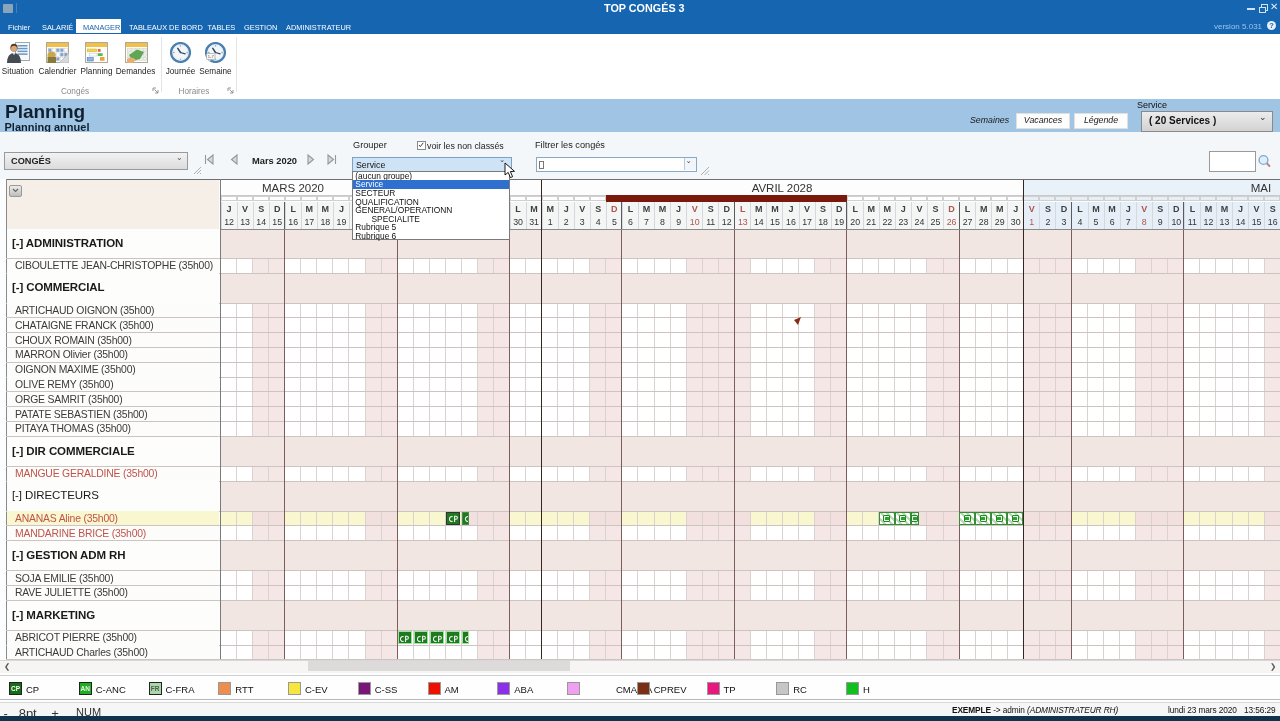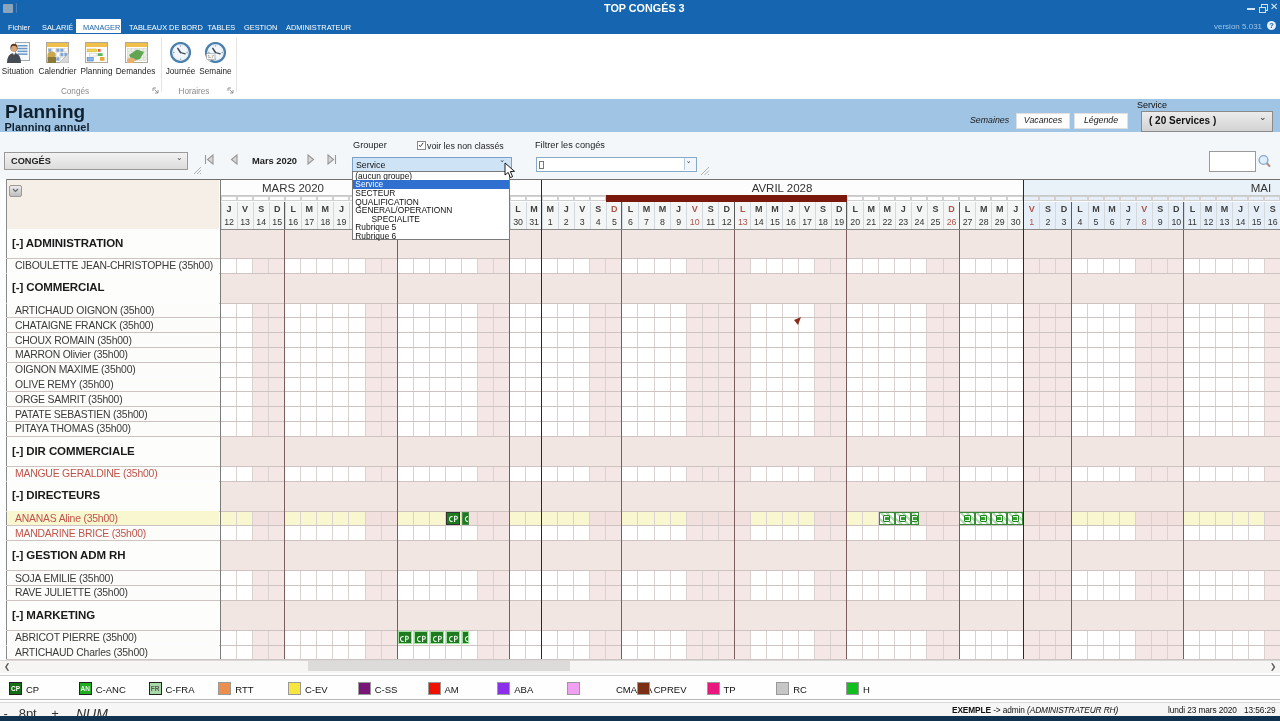--- a/index.html
+++ b/index.html
@@ -501,21 +501,21 @@
 <div class="ab tt" style="left:15px;top:393.80000000000007px;font-size:10.4px;color:#3a3a3a;letter-spacing:-0.2px;">ORGE SAMRIT (35h00)</div>
 <div class="ab" style="left:6.6px;top:407.00000000000006px;width:212.9px;height:13.900000000000011px;background:#fcfcfb;"></div>
 <div class="ab tt" style="left:15px;top:408.6000000000001px;font-size:10.4px;color:#3a3a3a;letter-spacing:-0.2px;">PATATE SEBASTIEN (35h00)</div>
 <div class="ab" style="left:6.6px;top:421.80000000000007px;width:212.9px;height:13.900000000000011px;background:#fcfcfb;"></div>
 <div class="ab tt" style="left:15px;top:423.4000000000001px;font-size:10.4px;color:#3a3a3a;letter-spacing:-0.2px;">PITAYA THOMAS (35h00)</div>
 <div class="ab" style="left:6.6px;top:436.6000000000001px;width:212.9px;height:29.1px;background:#fdfdfc;"></div>
 <div class="ab tt" style="left:12px;top:444.6000000000001px;font-size:11.5px;font-weight:bold;color:#1a1a1a;letter-spacing:-0.1px;">[-] DIR COMMERCIALE</div>
 <div class="ab" style="left:6.6px;top:466.6000000000001px;width:212.9px;height:13.900000000000011px;background:#fcfcfb;"></div>
 <div class="ab tt" style="left:15px;top:468.2000000000001px;font-size:10.4px;color:#c0544a;letter-spacing:-0.2px;">MANGUE GERALDINE (35h00)</div>
 <div class="ab" style="left:6.6px;top:481.4000000000001px;width:212.9px;height:29.1px;background:#fdfdfc;"></div>
-<div class="ab tt" style="left:12px;top:489.4000000000001px;font-size:11.5px;font-weight:bold;color:#1a1a1a;letter-spacing:-0.1px;">[-] DIRECTEURS</div>
+<div class="ab tt" style="left:12px;top:489.4000000000001px;font-size:11.5px;font-weight:normal;color:#1a1a1a;letter-spacing:-0.1px;">[-] DIRECTEURS</div>
 <div class="ab" style="left:6.6px;top:511.4000000000001px;width:212.9px;height:13.899999999999954px;background:#f9f7d0;"></div>
 <div class="ab tt" style="left:15px;top:513.0000000000001px;font-size:10.4px;color:#c0544a;letter-spacing:-0.2px;">ANANAS Aline (35h00)</div>
 <div class="ab" style="left:6.6px;top:526.2px;width:212.9px;height:13.899999999999954px;background:#fcfcfb;"></div>
 <div class="ab tt" style="left:15px;top:527.8000000000001px;font-size:10.4px;color:#c0544a;letter-spacing:-0.2px;">MANDARINE BRICE (35h00)</div>
 <div class="ab" style="left:6.6px;top:541.0px;width:212.9px;height:29.1px;background:#fdfdfc;"></div>
 <div class="ab tt" style="left:12px;top:549.0px;font-size:11.5px;font-weight:bold;color:#1a1a1a;letter-spacing:-0.1px;">[-] GESTION ADM RH</div>
 <div class="ab" style="left:6.6px;top:571.0px;width:212.9px;height:13.899999999999954px;background:#fcfcfb;"></div>
 <div class="ab tt" style="left:15px;top:572.6px;font-size:10.4px;color:#3a3a3a;letter-spacing:-0.2px;">SOJA EMILIE (35h00)</div>
 <div class="ab" style="left:6.6px;top:585.8px;width:212.9px;height:13.899999999999954px;background:#fcfcfb;"></div>
 <div class="ab tt" style="left:15px;top:587.4px;font-size:10.4px;color:#3a3a3a;letter-spacing:-0.2px;">RAVE JULIETTE (35h00)</div>
@@ -660,16 +660,16 @@
 <div class="ab" style="left:636.75px;top:681.5px;width:13px;height:13px;background:#7b3015;border:1px solid #999;box-sizing:border-box;overflow:hidden;"></div>
 <div class="ab tt" style="left:653.75px;top:683.5px;font-size:9.5px;color:#111;">CPREV</div>
 <div class="ab" style="left:706.5px;top:681.5px;width:13px;height:13px;background:#e8187e;border:1px solid #999;box-sizing:border-box;overflow:hidden;"></div>
 <div class="ab tt" style="left:723.5px;top:683.5px;font-size:9.5px;color:#111;">TP</div>
 <div class="ab" style="left:776.25px;top:681.5px;width:13px;height:13px;background:#c6c6c6;border:1px solid #999;box-sizing:border-box;overflow:hidden;"></div>
 <div class="ab tt" style="left:793.25px;top:683.5px;font-size:9.5px;color:#111;">RC</div>
 <div class="ab" style="left:846.0px;top:681.5px;width:13px;height:13px;background:#0fc01f;border:1px solid #999;box-sizing:border-box;overflow:hidden;"></div>
 <div class="ab tt" style="left:863.0px;top:683.5px;font-size:9.5px;color:#111;">H</div>
 <div class="ab" style="left:0;top:701.5px;width:1280px;height:14.5px;background:#f6f6f6;border-top:1px solid #d8d8d8;box-sizing:border-box;"></div>
 <div class="ab tt" style="left:3.5px;top:705.5px;font-size:13px;color:#333;">-&nbsp;&nbsp;&nbsp;8pt&nbsp;&nbsp;&nbsp;&nbsp;+</div>
-<div class="ab tt" style="left:76px;top:705.5px;font-size:14px;color:#333;font-style:italic;">NUM</div>
+<div class="ab tt" style="left:76px;top:705.5px;font-size:11px;color:#333;">NUM</div>
 <div class="ab tt" style="left:952px;top:705px;font-size:8.3px;color:#111;letter-spacing:-0.1px;"><b>EXEMPLE</b> -&gt; admin <i>(ADMINISTRATEUR RH)</i></div>
 <div class="ab tt" style="left:1168px;top:705px;font-size:8.3px;color:#111;letter-spacing:-0.1px;">lundi 23 mars 2020</div>
 <div class="ab tt" style="left:1244px;top:705px;font-size:8.3px;color:#111;letter-spacing:-0.1px;">13:56:29</div>
 <div class="ab" style="left:0;top:716px;width:1280px;height:5px;background:#12334f;"></div>
 </body></html>

